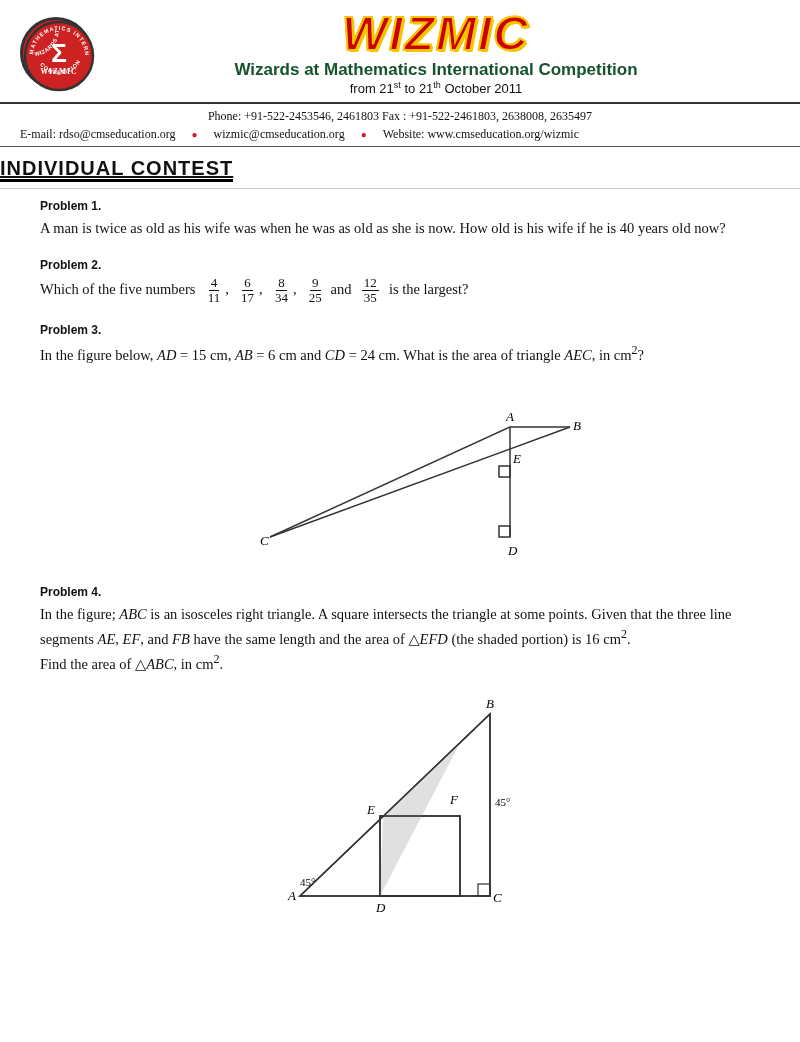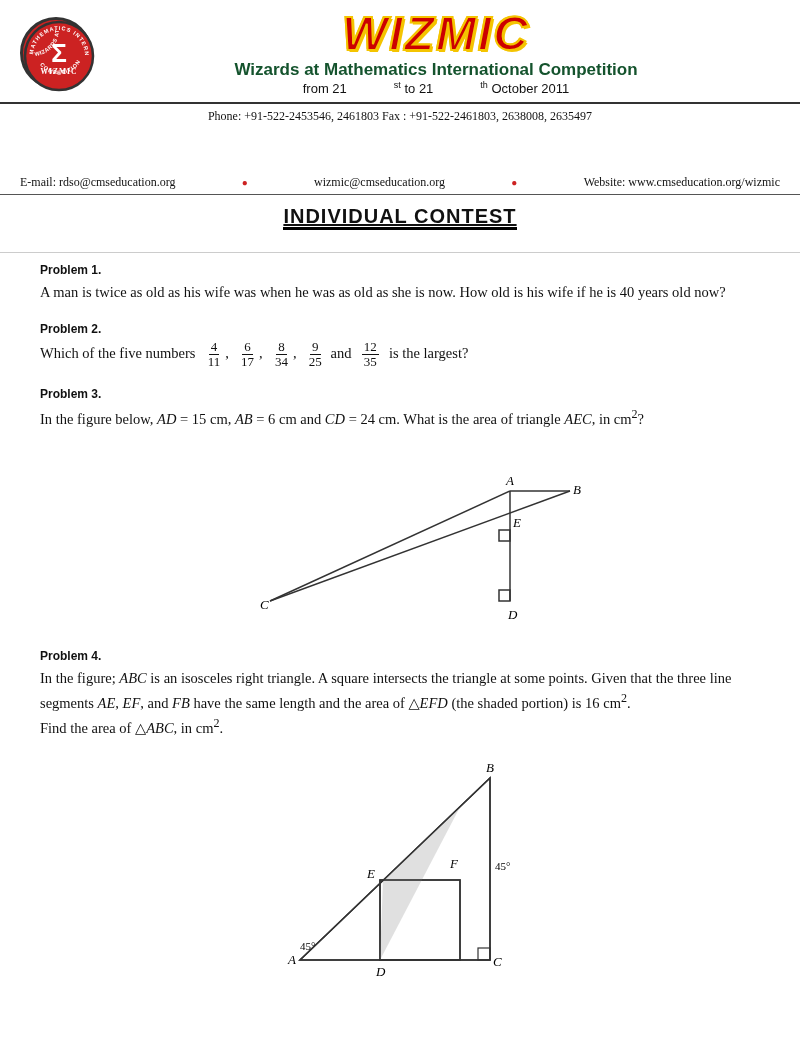--- a/index.html
+++ b/index.html
@@ -58,41 +58,39 @@
       font-weight: bold;
       color: #14532d;
       font-family: Arial, sans-serif;
       margin-top: 2px;
     }
     .wizmic-dates {
       font-size: 13px;
       color: #111;
       font-family: Arial, sans-serif;
     }
-    .wizmic-dates sup { font-size: 9px; margin-left: 47px; }
+    .wizmic-dates sup { font-size: 9px; }
     .header-info {
       text-align: center;
       font-size: 12px;
       padding: 3px 20px;
       line-height: 1.5;
       border-bottom: 1px solid #555;
     }
     .header-info .email-row {
       display: flex;
       align-items: center;
-      justify-content: space-between;
+      justify-content: flex-start;
       gap: 16px;
-      margin-top: 48px;
     }
     .dot { color: #cc2222; font-size: 10px; }
 
     
     .contest-title {
-      text-align: center;
-      padding: 10px 0 24px 0;
+      padding: 10px 0 8px 0;
       border-bottom: 1px solid #ccc;
     }
     .contest-title span {
       font-size: 20px;
       font-weight: 900;
       font-family: Arial Black, sans-serif;
       text-decoration: underline;
       letter-spacing: 1px;
       text-transform: uppercase;
       border-bottom: 3px solid #000;

